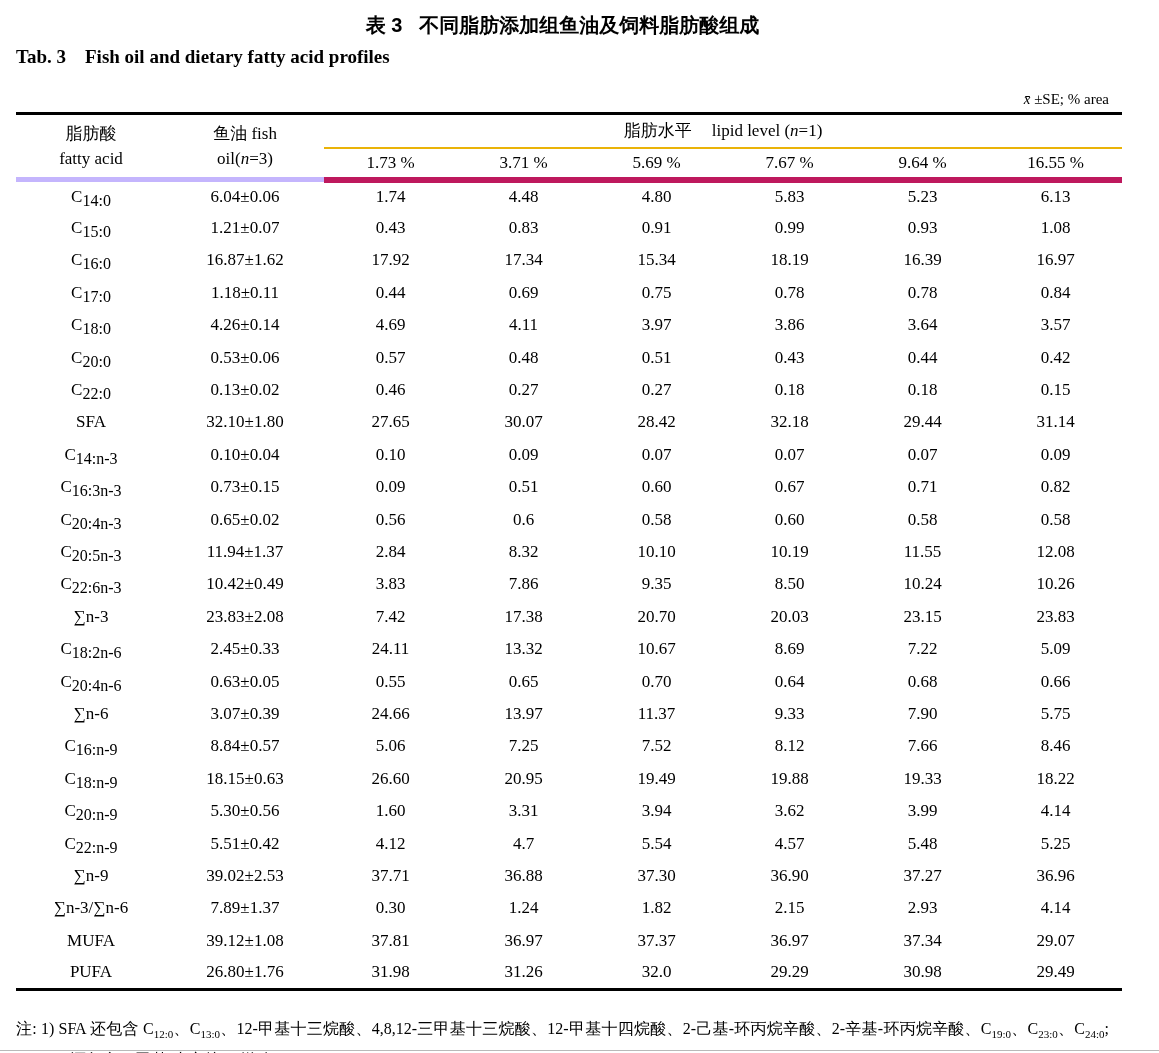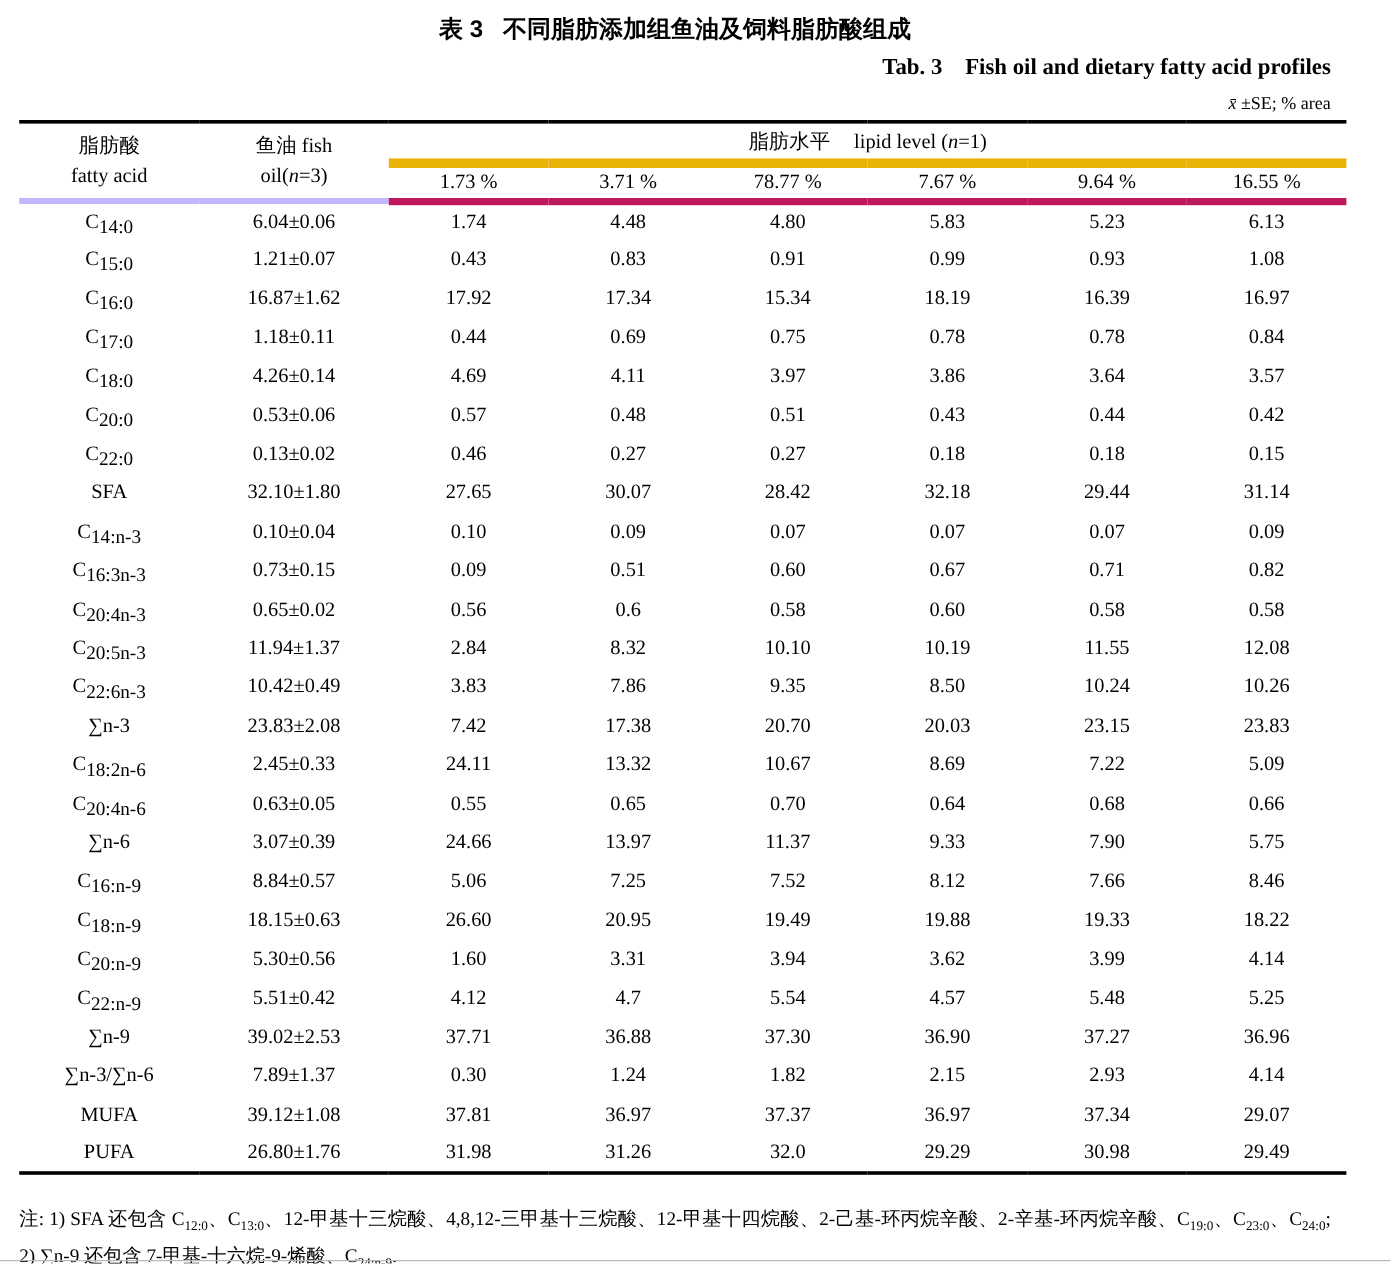--- a/index.html
+++ b/index.html
@@ -12,42 +12,42 @@
   }
   .page { padding: 12px 50px 0 16px; }
 
   .title-zh {
     text-align: center;
     font-family: "Liberation Sans", "DejaVu Sans", sans-serif;
     font-weight: bold; font-size: 20px; line-height: 26px;
     white-space: pre;
   }
   .title-en {
-    text-align: right;
+    text-align: left;
     font-weight: bold; font-size: 19px; line-height: 24px;
     margin-top: 7px; white-space: pre;
   }
   .stat-note {
     text-align: right; font-size: 15px; line-height: 20px;
-    margin-top: 8px; margin-bottom: 3px;
+    margin-top: 20px; margin-bottom: 3px;
   }
   .stat-note .xbar { font-style: italic; }
 
   table.ft {
     width: 1105px; border-collapse: collapse; table-layout: fixed;
     border-top: 3px solid #000;
   }
   table.ft th, table.ft td {
     font-weight: normal; font-size: 17px;
     text-align: center; vertical-align: middle;
     padding: 0; overflow: hidden;
   }
   thead th { font-weight: bold; }
   th.rowspan-th { border-bottom: 5px solid #c4b5fd; line-height: 25px; }
-  th.spanner   { border-bottom: 8px solid #eab308; height: 34px; }
+  th.spanner   { border-bottom: 2px solid #eab308; height: 34px; }
   .spanner .gap { display: inline-block; width: 20px; }
   tr.levels-row th { border-bottom: 6px solid #be185d; height: 32px; }
   tbody td { height: 32.4px; }
   tbody tr:last-child td { border-bottom: 3px solid #000; text-align: center; }
   td.lbl sub, th sub { font-size: 16px; }
   td.lbl.b { font-weight: normal; }
   sub { font-size: 11px; line-height: 0; }
   i { font-style: italic; }
 
   .footnote {
@@ -88,21 +88,21 @@
         </th>
         <th rowspan="2" class="rowspan-th">
           <div>鱼油 fish</div>
           <div><span>oil(</span><i>n</i><span>=3)</span></div>
         </th>
         <th colspan="6" class="spanner"><span>脂肪水平</span><span class="gap"></span><span><span>lipid level (</span><i>n</i><span>=1)</span></span></th>
       </tr>
       <tr class="levels-row">
         <th>1.73 %</th>
         <th>3.71 %</th>
-        <th>78.77 %</th>
+        <th>5.69 %</th>
         <th>7.67 %</th>
         <th>9.64 %</th>
         <th>16.55 %</th>
       </tr>
     </thead>
     <tbody>
         <tr>
           <td class="lbl">C<sub>14:0</sub></td>
           <td>6.04±0.06</td>
           <td>1.74</td>

